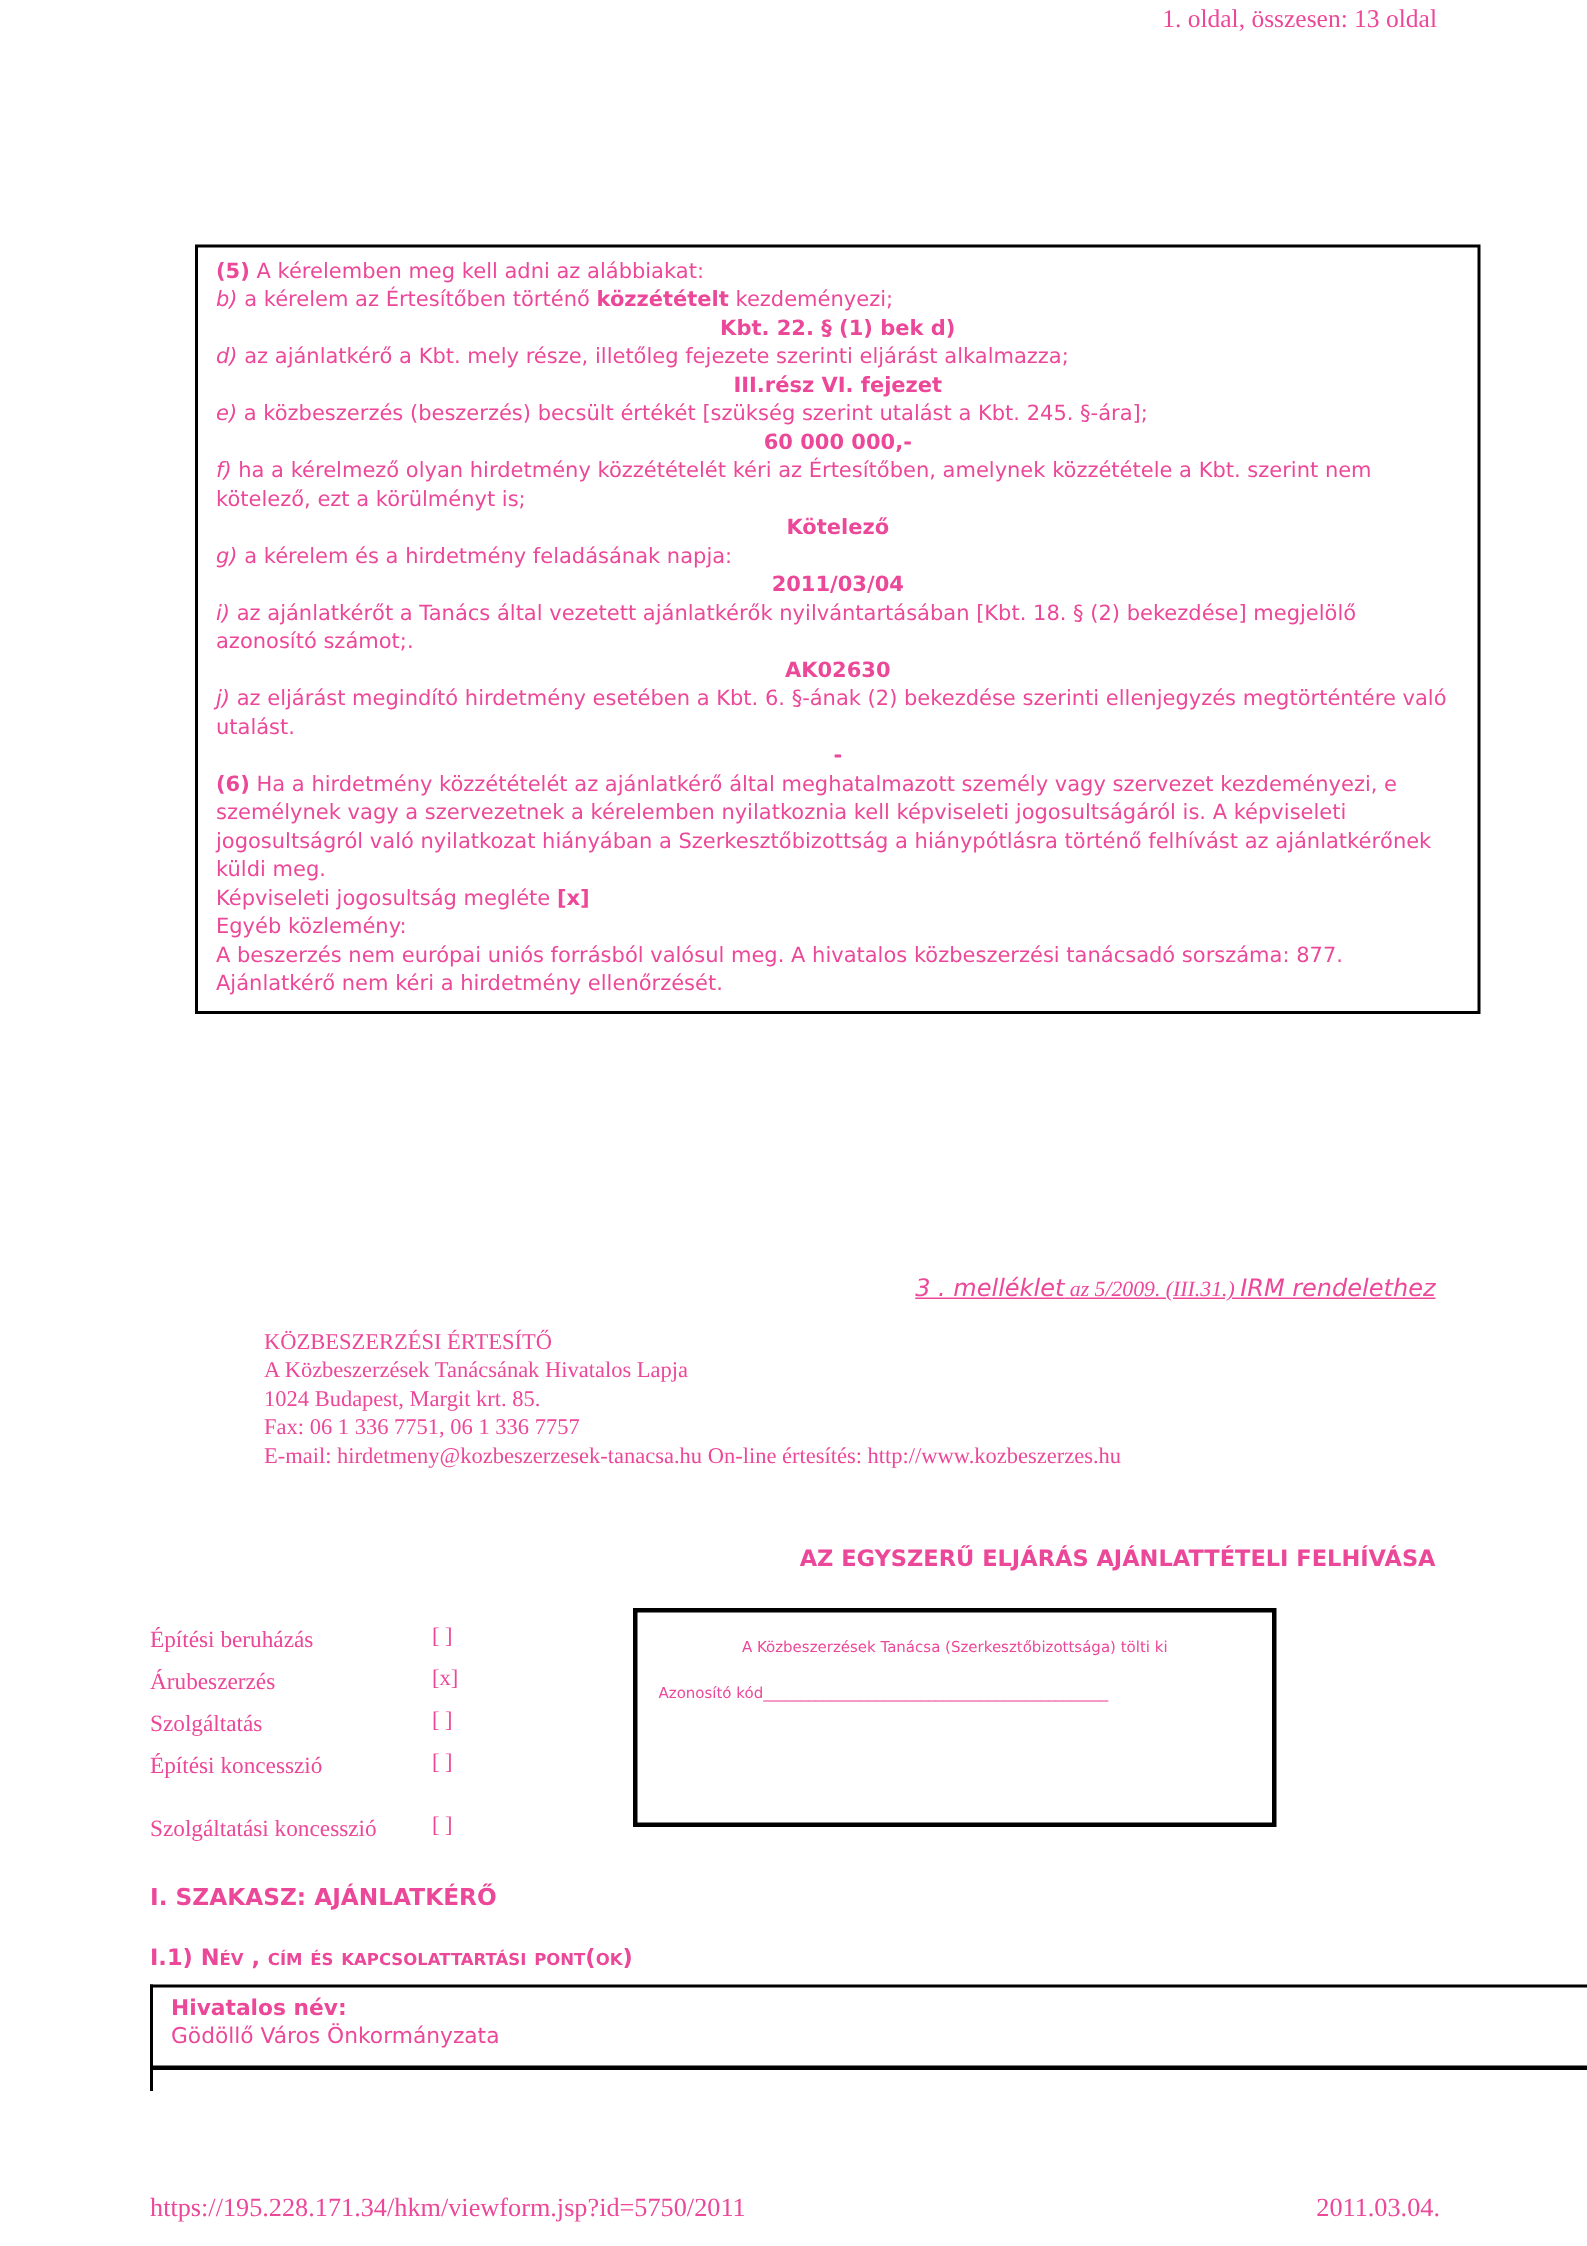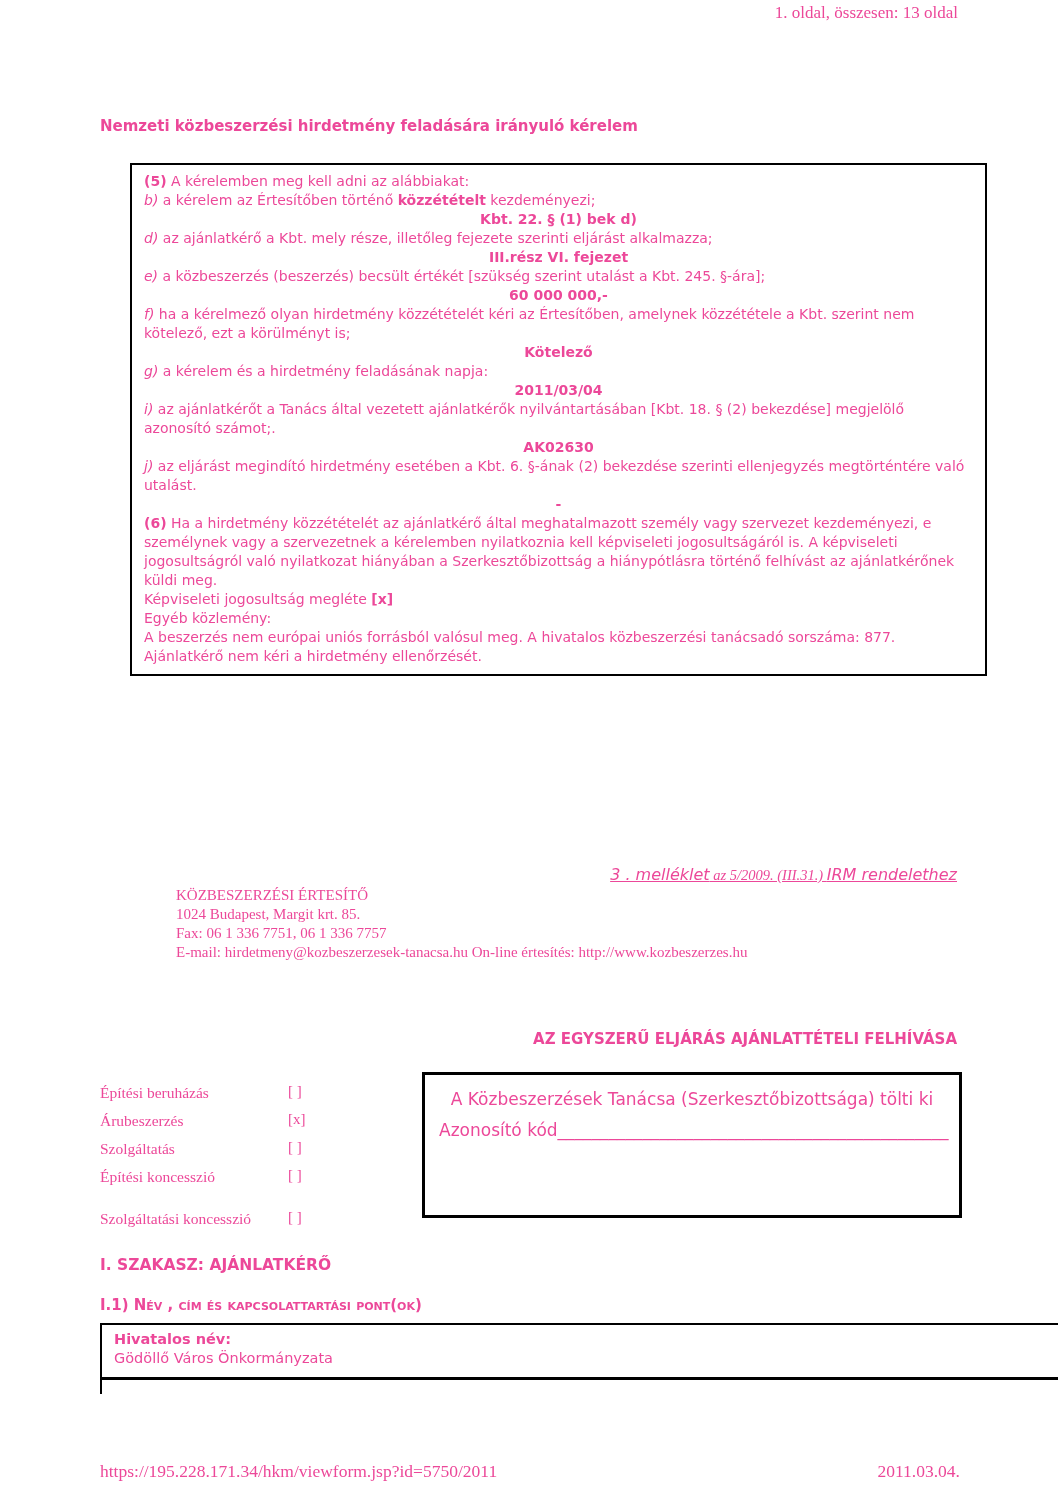--- a/index.html
+++ b/index.html
@@ -28,21 +28,21 @@
   .item { margin:5px 0 0 26px; }
   .item .lbl { font-style:italic; }
   .val { margin:4px 0 2px 0; text-align:center; font-weight:bold; }
   .p6 { margin-top:12px; }
   .rep { margin:13px 0 0 68px; }
   .other-label { margin:17px 0 0 26px; }
   .other-text { margin:3px 0 0 70px; }
   
   .annex {
     position:absolute; top:849px; right:101px;
-    font-style:italic; text-decoration:underline; white-space:nowrap;margin-top:16px;
+    font-style:italic; text-decoration:underline; white-space:nowrap;
   }
   .annex .a1, .annex .a3 { font-size:16px; }
   .annex .a2 { font-family:"Liberation Serif", serif; font-size:14.5px; }
   
   .publisher {
     position:absolute; left:176px; top:886px;
     font-family:"Liberation Serif", serif; font-size:15px; line-height:19px;
   }
   
   .notice-title {
@@ -55,23 +55,23 @@
   .type-row.last { margin-top:14px; }
   .type-label {
     font-family:"Liberation Serif", serif; font-size:15.5px;
   }
   .type-mark {
     position:absolute; left:188px; top:0;
     font-family:"Liberation Serif", serif; font-size:15px;
   }
   
   .council-box {
-    position:absolute; left:422px; top:1072px; width:540px; height:146px;
+    position:absolute; left:422px; top:1072px; width:429px; height:146px;
     box-sizing:border-box; border:3px solid #000;
-    font-size:17px; line-height:20px; overflow:hidden;
+    font-size:10px; line-height:20px; overflow:hidden;
   }
   .cb-title { text-align:center; margin-top:14px; }
   .cb-receipt { margin:21px 0 0 14px; }
   .cb-id { margin:11px 0 0 14px; white-space:nowrap; }
   
   .sec1 {
     position:absolute; left:100px; top:1256px;
     font-size:15.5px; font-weight:bold;
   }
   .sec11 {
@@ -98,21 +98,20 @@
     font-family:"Liberation Serif", serif; font-size:17.5px;
   }
 </style>
 </head>
 <body>
 
 <div class="page">
 
   <div class="page-header">1. oldal, összesen: 13 oldal</div>
 
-  <h1 class="doc-title">Nemzeti közbeszerzési hirdetmény feladására irányuló kérelem</h1>
 
   <div class="main-box">
     <p class="p5"><b>(5)</b> <span>A kérelemben meg kell adni az alábbiakat:</span></p>
 
     <p class="item"><span class="lbl">b)</span> <span>a kérelem az Értesítőben történő </span><b>közzétételt</b><span> kezdeményezi;</span></p>
 
     <p class="val">Kbt. 22. § (1) bek d)</p>
 
     <p class="item"><span class="lbl">d)</span> <span>az ajánlatkérő a Kbt. mely része, illetőleg fejezete szerinti eljárást alkalmazza;</span></p>
     <p class="val">III.rész VI. fejezet</p>
@@ -137,20 +136,21 @@
     <p class="rep"><span>Képviseleti jogosultság megléte </span><b>[x]</b></p>
 
     <p class="other-label">Egyéb közlemény:</p>
     <p class="other-text">A beszerzés nem európai uniós forrásból valósul meg. A hivatalos közbeszerzési tanácsadó sorszáma: 877. Ajánlatkérő nem kéri a hirdetmény ellenőrzését.</p>
   </div>
 
   <div class="annex"><span class="a1">3 . melléklet</span><span class="a2"> az 5/2009. (III.31.) </span><span class="a3">IRM rendelethez</span></div>
 
   <div class="publisher">
     <div>KÖZBESZERZÉSI ÉRTESÍTŐ</div>
+    <div>A Közbeszerzések Tanácsának Hivatalos Lapja</div>
     <div>1024 Budapest, Margit krt. 85.</div>
     <div>Fax: 06 1 336 7751, 06 1 336 7757</div>
     <div>E-mail: hirdetmeny@kozbeszerzesek-tanacsa.hu On-line értesítés: http://www.kozbeszerzes.hu</div>
   </div>
 
   <div class="notice-title">AZ EGYSZERŰ ELJÁRÁS AJÁNLATTÉTELI FELHÍVÁSA</div>
 
   <div class="types">
     <div class="type-row">
       <span class="type-label">Építési beruházás</span>

